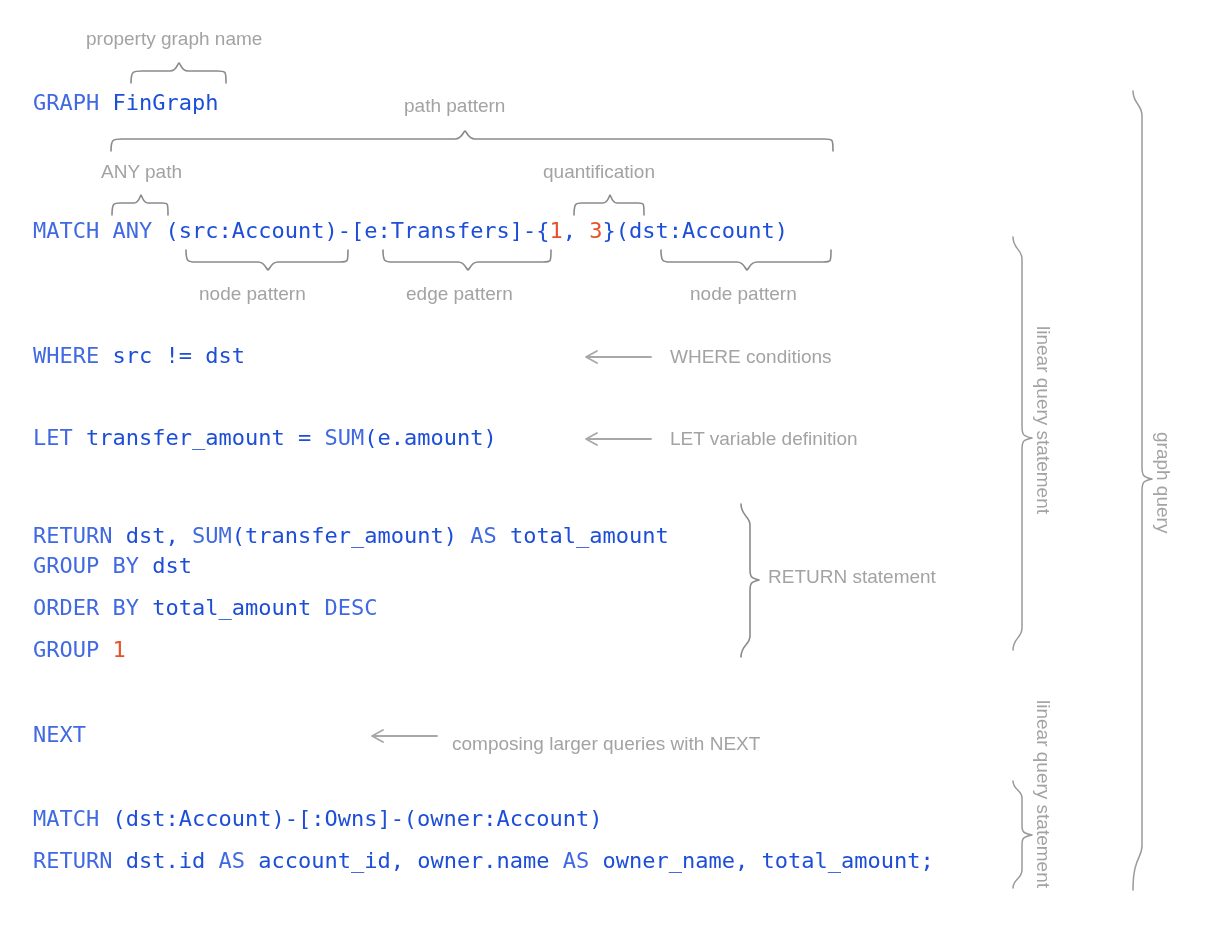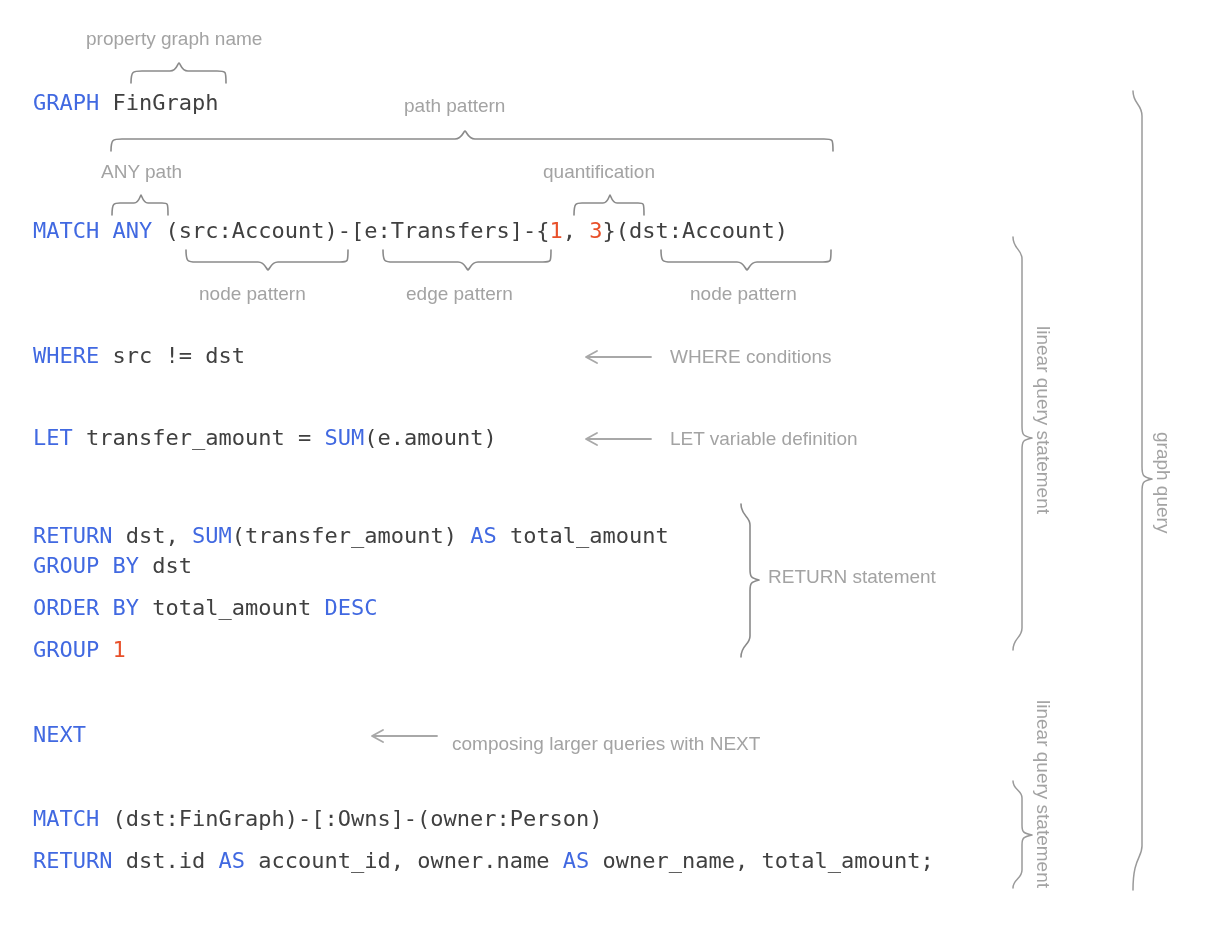--- a/index.html
+++ b/index.html
@@ -17,21 +17,21 @@
     position:absolute;
     font-family:"DejaVu Sans Mono","Liberation Mono",monospace;
     font-size:22px;
     line-height:22px;
     letter-spacing:0px;
     color:#202124;
     white-space:pre;
   }
   .kw{color:#4169E1;}
   .num{color:#E8502A;}
-  .pl{color:#404040;}
+  .pl{color:#1d4ed8;}
 
   
   .lbl{
     position:absolute;
     font-family:"Liberation Sans", sans-serif;
     font-size:19px;
     line-height:22px;
     color:#a3a3a3;
     white-space:pre;
   }
@@ -147,21 +147,21 @@
   <div class="code" style="left:33px;top:724px;"><span class="kw">NEXT</span></div>
 
   <div class="arrow" style="left:369px;top:726px;">
     <svg width="72" height="20" viewBox="0 0 72 20" aria-hidden="true">
       <path class="apath" d="M 4 10 L 68 10"></path>
       <path class="ahead" d="M 14 4 L 3 10 L 14 16"></path>
     </svg>
   </div>
   <div class="lbl" style="left:452px;top:725px;margin-top:8px;">composing larger queries with NEXT</div>
 
-  <div class="code" style="left:33px;top:808px;"><span class="kw">MATCH</span><span class="pl"> (dst:FinGraph)-[:Owns]-(owner:Person)</span></div>
+  <div class="code" style="left:33px;top:808px;"><span class="kw">MATCH</span><span class="pl"> (dst:Account)-[:Owns]-(owner:Account)</span></div>
 
   <div class="code" style="left:33px;top:850px;"><span class="kw">RETURN</span><span class="pl"> dst.id </span><span class="kw">AS</span><span class="pl"> account_id, owner.name </span><span class="kw">AS</span><span class="pl"> owner_name, total_amount;</span></div>
 
   <div class="brace" style="left:1010px;top:236px;">
     <svg width="26" height="416" viewBox="0 0 26 416" aria-hidden="true">
       <path class="bpath thin" d="M 3 1 C 3 13 12 13 12 23 L 12 190 C 12 199 13 200 22 202 C 13 204 12 205 12 214 L 12 392 C 12 402 3 402 3 414"></path>
     </svg>
   </div>
   <div class="lbl vert" style="left:1054px;top:326px;">linear query statement</div>
 

